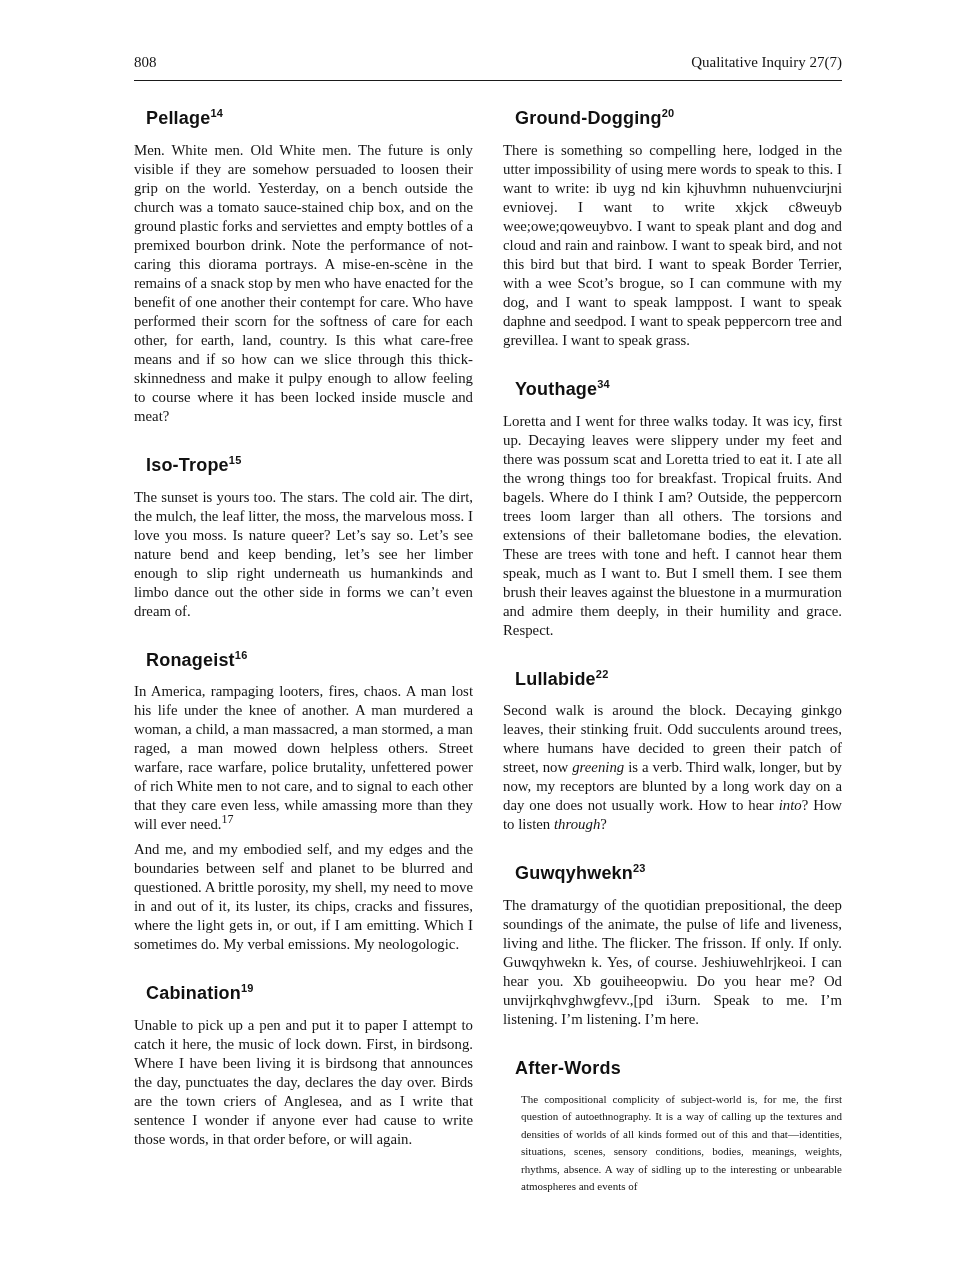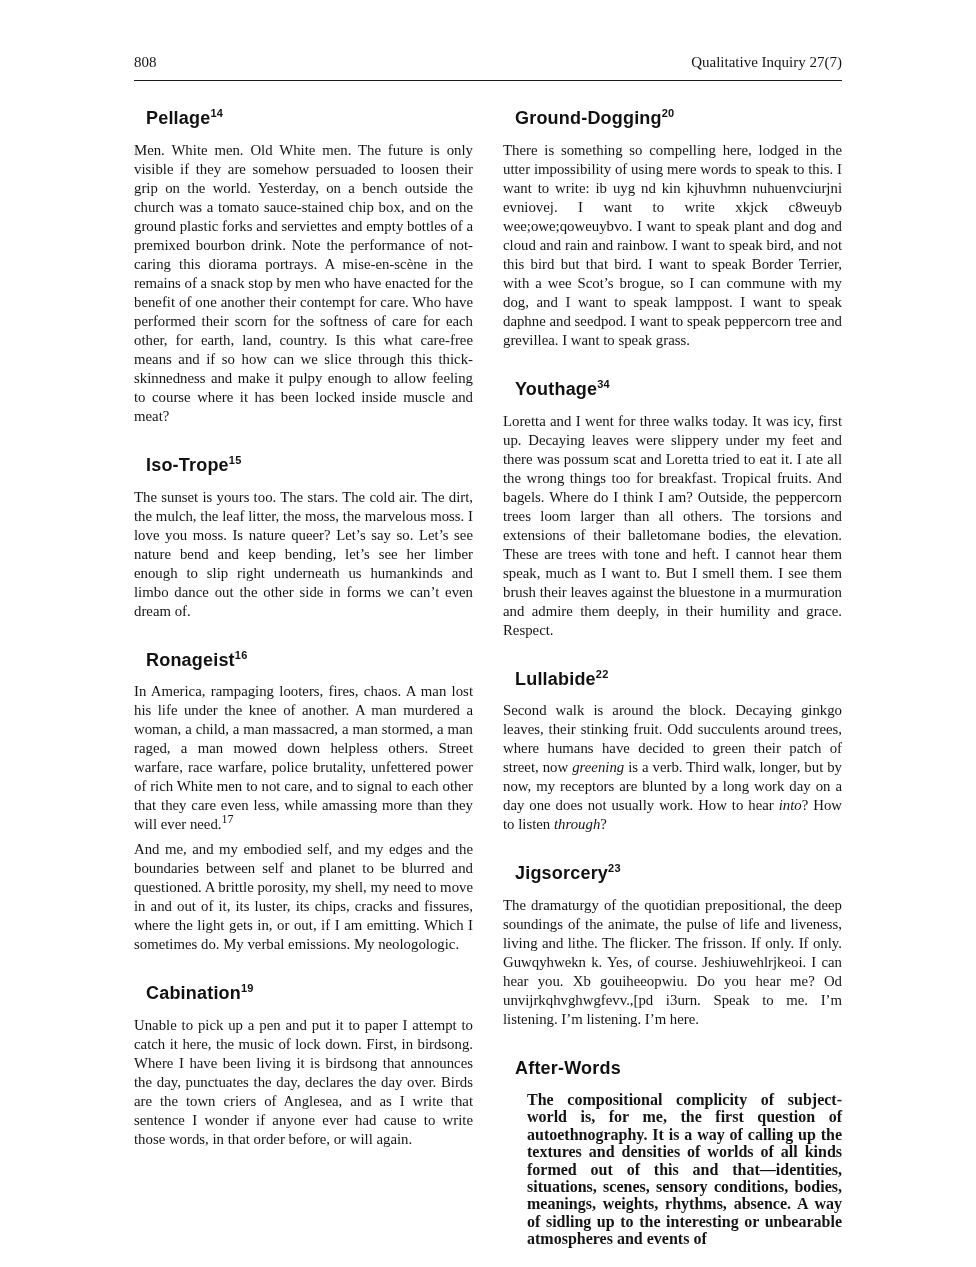--- a/index.html
+++ b/index.html
@@ -54,24 +54,23 @@
     text-align: justify;
     margin: 0 0 6px 0;
   }
   .section-body sup {
     font-size: 12px;
     line-height: 0;
     vertical-align: super;
   }
   .section-body em { }
   .section-body.quote {
-    margin-left: 24px;
-    font-size: 16px;
+    margin-left: 18px;
+    font-size: 11px;
     line-height: 17.4px;
-    font-weight: bold;
   }
 </style>
 </head>
 <body>
 
 <div class="page">
   <header class="page-header">
     <span class="page-number">808</span>
     <span class="journal-ref">Qualitative Inquiry 27(7)</span>
   </header>
@@ -111,21 +110,21 @@
     <h2 class="section-title"><span class="title-text">Youthage</span><sup class="title-sup">34</sup></h2>
     <p class="section-body"><span>Loretta and I went for three walks today. It was icy, first up. Decaying leaves were slippery under my feet and there was possum scat and Loretta tried to eat it. I ate all the wrong things too for breakfast. Tropical fruits. And bagels. Where do I think I am? Outside, the peppercorn trees loom larger than all others. The torsions and extensions of their balletomane bodies, the elevation. These are trees with tone and heft. I cannot hear them speak, much as I want to. But I smell them. I see them brush their leaves against the bluestone in a murmuration and admire them deeply, in their humility and grace. Respect.</span></p>
   </section>
 
   <section class="section">
     <h2 class="section-title"><span class="title-text">Lullabide</span><sup class="title-sup">22</sup></h2>
     <p class="section-body"><span>Second walk is around the block. Decaying ginkgo leaves, their stinking fruit. Odd succulents around trees, where humans have decided to green their patch of street, now </span><em>greening</em><span> is a verb. Third walk, longer, but by now, my receptors are blunted by a long work day on a day one does not usually work. How to hear </span><em>into</em><span>? How to listen </span><em>through</em><span>?</span></p>
   </section>
 
   <section class="section">
-    <h2 class="section-title"><span class="title-text">Jigsorcery</span><sup class="title-sup">23</sup></h2>
+    <h2 class="section-title"><span class="title-text">Guwqyhwekn</span><sup class="title-sup">23</sup></h2>
     <p class="section-body"><span>The dramaturgy of the quotidian prepositional, the deep soundings of the animate, the pulse of life and liveness, living and lithe. The flicker. The frisson. If only. If only. Guwqyhwekn k. Yes, of course. Jeshiuwehlrjkeoi. I can hear you. Xb gouiheeopwiu. Do you hear me? Od unvijrkqhvghwgfevv.,[pd i3urn. Speak to me. I’m listening. I’m listening. I’m here.</span></p>
   </section>
 
   <section class="section">
     <h2 class="section-title"><span class="title-text">After-Words</span></h2>
     <p class="section-body quote"><span>The compositional complicity of subject-world is, for me, the first question of autoethnography. It is a way of calling up the textures and densities of worlds of all kinds formed out of this and that—identities, situations, scenes, sensory conditions, bodies, meanings, weights, rhythms, absence. A way of sidling up to the interesting or unbearable atmospheres and events of</span></p>
   </section>
 </div>
   </main>
 </div>

